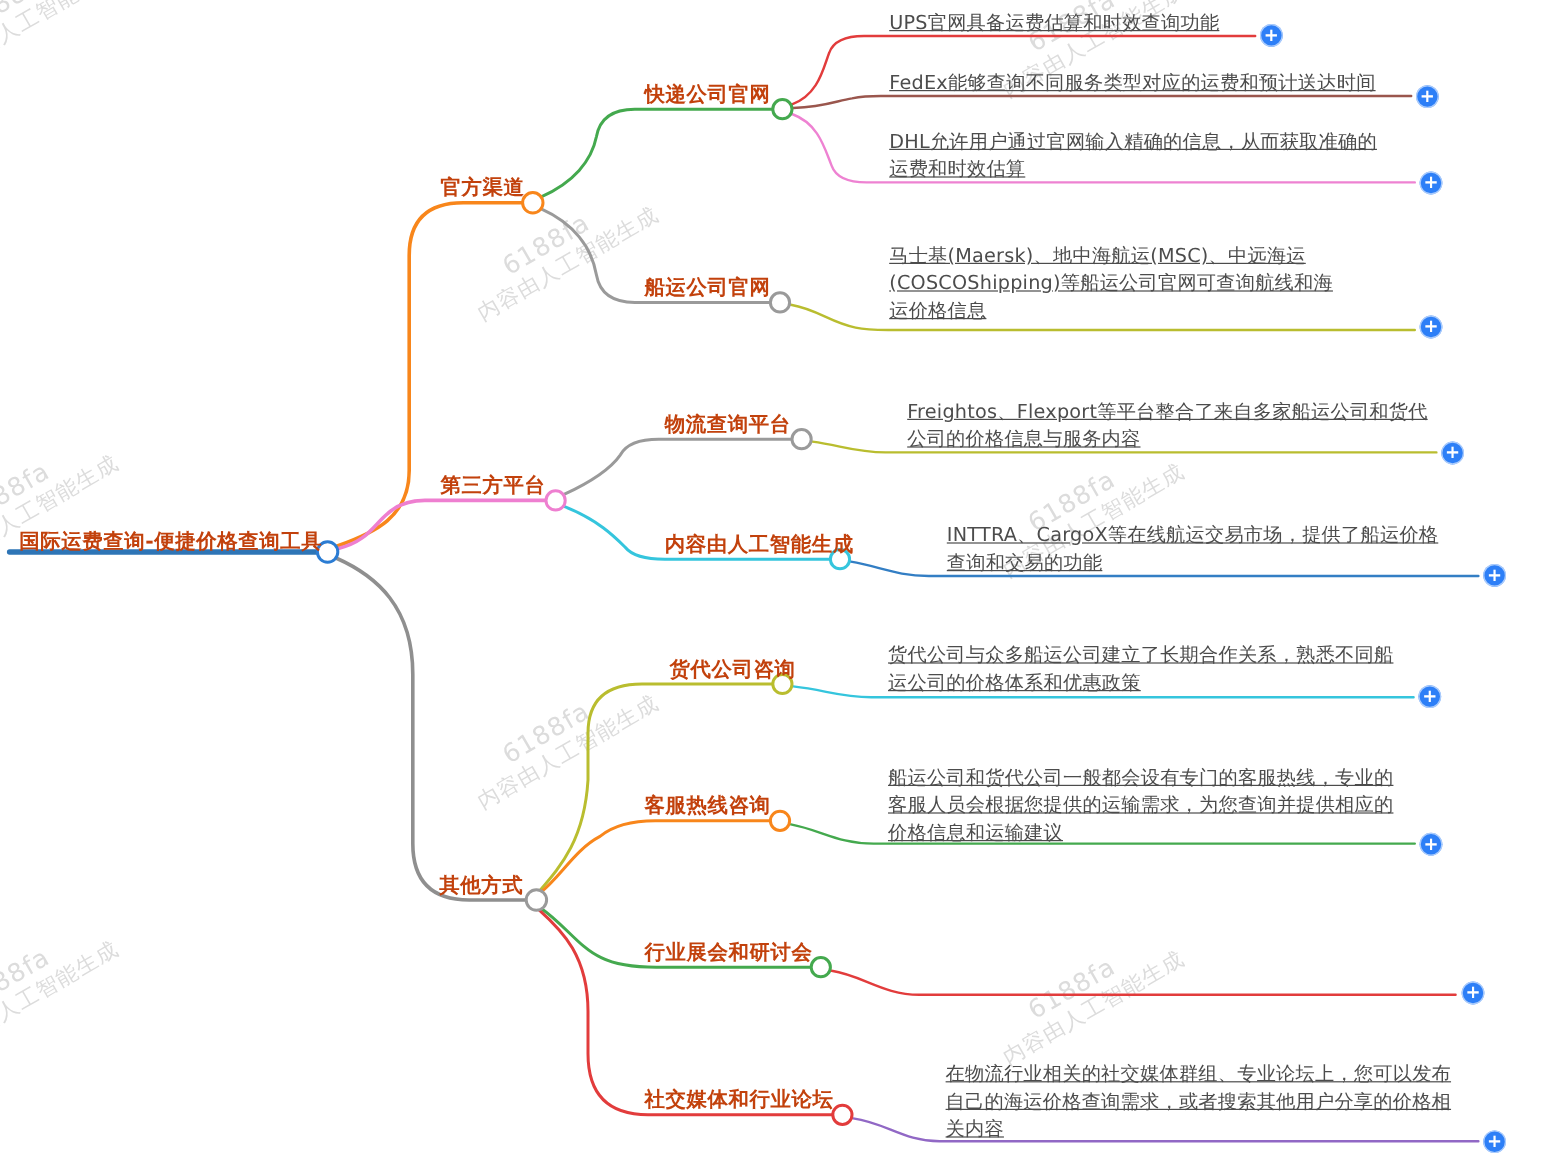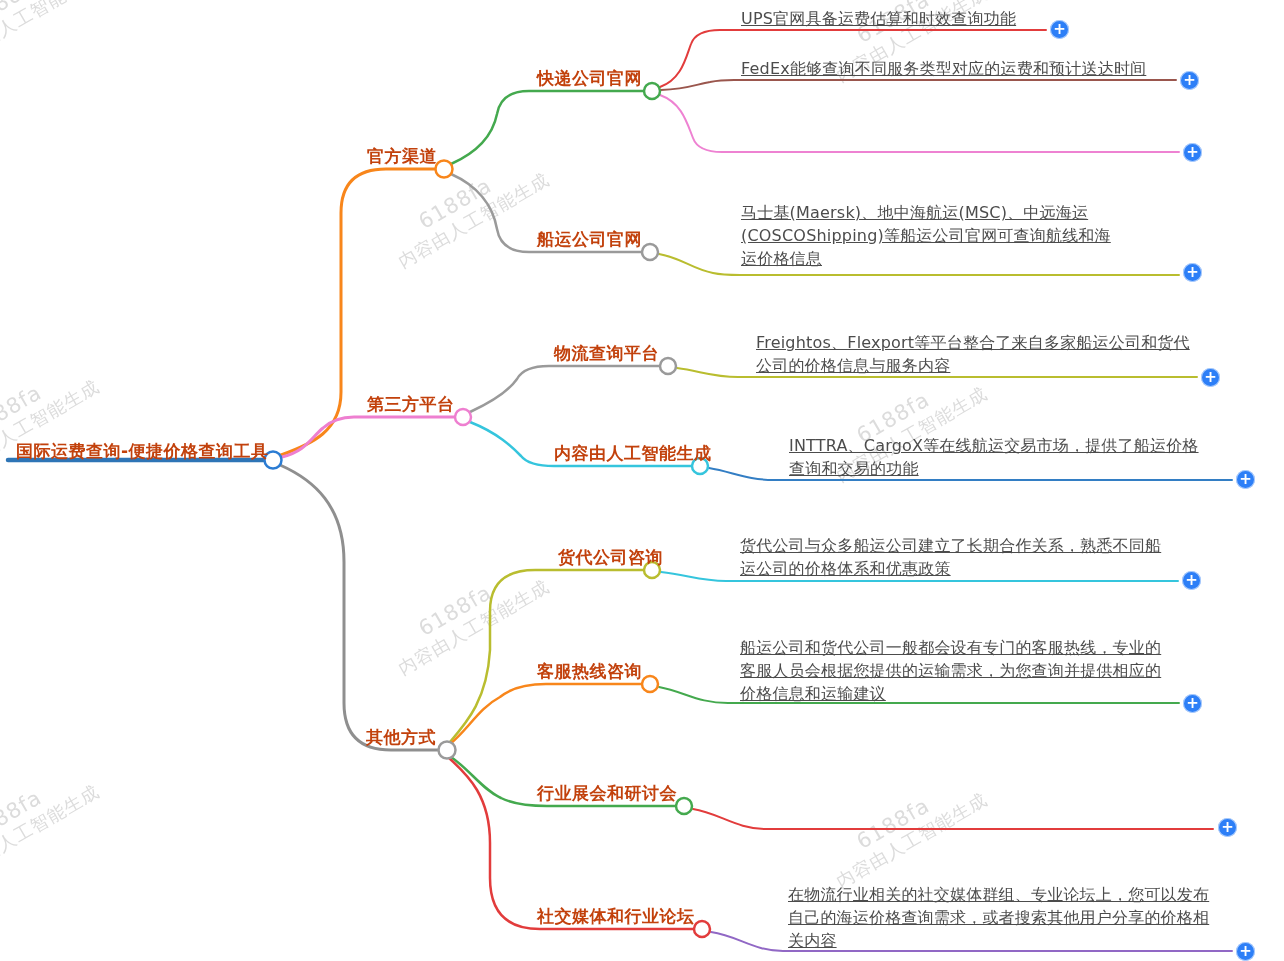--- a/index.html
+++ b/index.html
@@ -129,20 +129,21 @@
   <div class="node-label" style="left:537px;top:228px">船运公司官网</div>
   <div class="node-label" style="left:554px;top:342px">物流查询平台</div>
   <div class="node-label" style="left:554px;top:442px">内容由人工智能生成</div>
   <div class="node-label" style="left:558px;top:546px">货代公司咨询</div>
   <div class="node-label" style="left:537px;top:660px">客服热线咨询</div>
   <div class="node-label" style="left:537px;top:782px">行业展会和研讨会</div>
   <div class="node-label" style="left:537px;top:905px">社交媒体和行业论坛</div>
 
   <div class="leaf-text nowrap" style="left:741px;top:7px">UPS官网具备运费估算和时效查询功能</div>
   <div class="leaf-text nowrap" style="left:741px;top:57px">FedEx能够查询不同服务类型对应的运费和预计送达时间</div>
+  <div class="leaf-text" style="left:741px;top:106px;width:415px">DHL允许用户通过官网输入精确的信息，从而获取准确的运费和时效估算</div>
   <div class="leaf-text" style="left:741px;top:201px;width:378px">马士基(Maersk)、地中海航运(MSC)、中远海运(COSCOShipping)等船运公司官网可查询航线和海运价格信息</div>
   <div class="leaf-text" style="left:756px;top:331px;width:446px">Freightos、Flexport等平台整合了来自多家船运公司和货代公司的价格信息与服务内容</div>
   <div class="leaf-text" style="left:789px;top:434px;width:412px">INTTRA、CargoX等在线航运交易市场，提供了船运价格查询和交易的功能</div>
   <div class="leaf-text" style="left:740px;top:534px;width:422px">货代公司与众多船运公司建立了长期合作关系，熟悉不同船运公司的价格体系和优惠政策</div>
   <div class="leaf-text" style="left:740px;top:636px;width:422px">船运公司和货代公司一般都会设有专门的客服热线，专业的客服人员会根据您提供的运输需求，为您查询并提供相应的价格信息和运输建议</div>
   <div class="leaf-text" style="left:788px;top:883px;width:422px">在物流行业相关的社交媒体群组、专业论坛上，您可以发布自己的海运价格查询需求，或者搜索其他用户分享的价格相关内容</div>
 
   <div class="plus-btn" style="left:1050px;top:20px">
       <span>+</span>
     </div>

